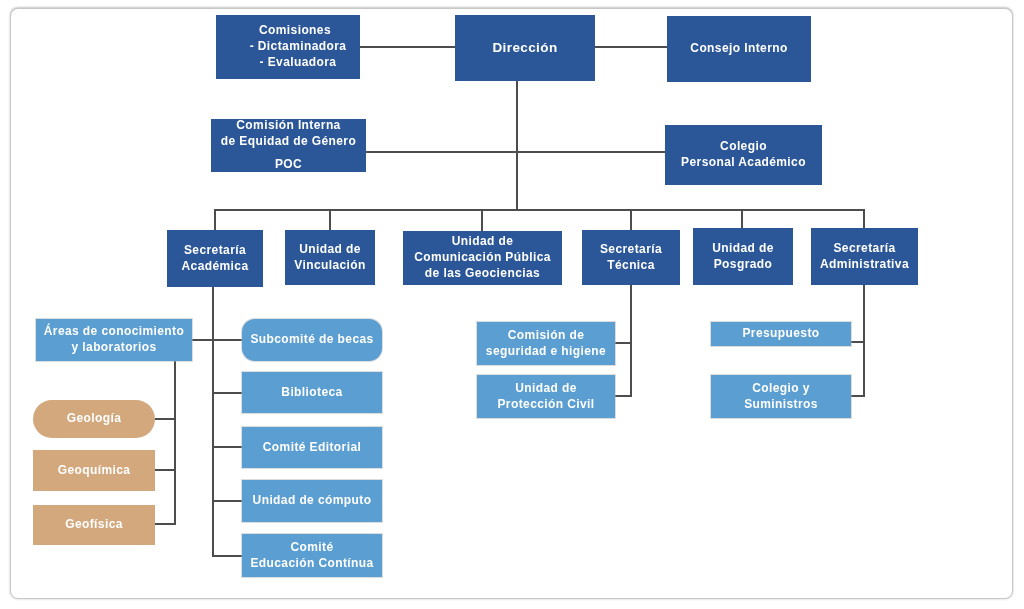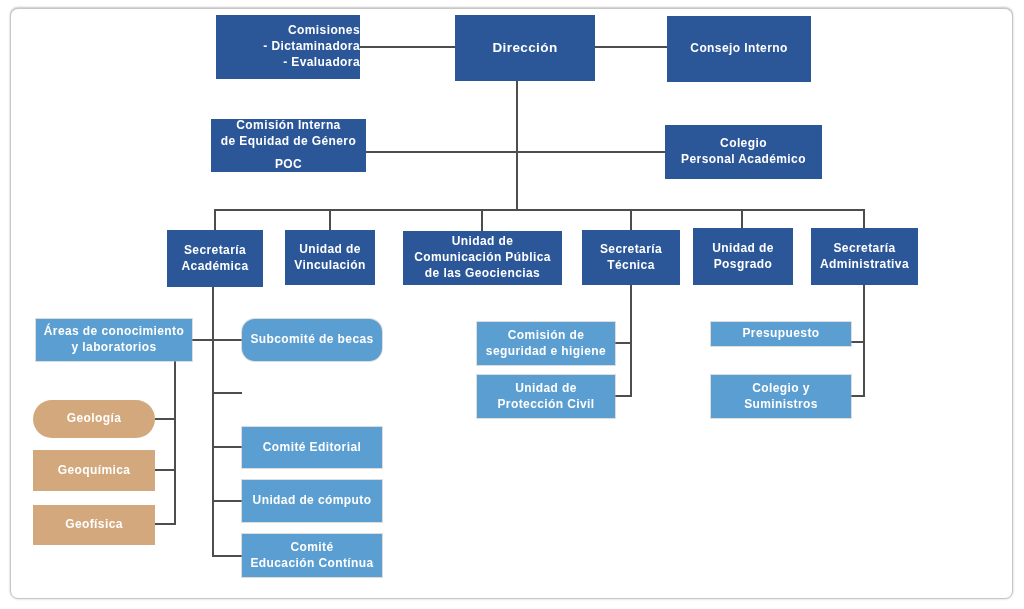--- a/index.html
+++ b/index.html
@@ -20,22 +20,22 @@
   .node{
     position:absolute;display:flex;flex-direction:column;justify-content:center;align-items:center;
     color:#ffffff;font-weight:700;font-size:12px;line-height:1.32;letter-spacing:0.4px;
     text-align:center;
   }
   .node span{display:block;width:100%;}
   .dark{background:var(--dark-blue);}
   .light{background:var(--light-blue);box-shadow:0 0 0 1px rgba(180,180,180,0.45);}
   .tan{background:var(--tan);}
   .big{font-size:13.5px;}
-  .n-comisiones span{text-align:right;padding-left:20px;}
-  .n-comisiones span:first-child{padding-left:14px;}
+  .n-comisiones span{text-align:center;padding-left:20px;}
+  .n-comisiones span:first-child{text-align:center;padding-left:14px;}
   .n-equidad span:last-child{margin-top:7px;}
   .hline,.vline{position:absolute;background:var(--line);}
   .hline{height:2px;}
   .vline{width:2px;}
 </style>
 </head>
 <body>
 
 <div id="canvas">
   <div class="board"></div>
@@ -83,21 +83,21 @@
   </div>
   <div class="node dark" style="left:667px;top:16px;width:144px;height:66px;">
     <span>Consejo Interno</span>
   </div>
 
   <div class="node dark n-equidad" style="left:211px;top:119px;width:155px;height:53px;">
     <span>Comisión Interna</span>
     <span>de Equidad de Género</span>
     <span>POC</span>
   </div>
-  <div class="node dark" style="left:665px;top:125px;width:157px;height:54px;">
+  <div class="node dark" style="left:665px;top:125px;width:157px;height:60px;">
     <span>Colegio</span>
     <span>Personal Académico</span>
   </div>
 
   <div class="node dark" style="left:167px;top:230px;width:96px;height:57px;">
     <span>Secretaría</span>
     <span>Académica</span>
   </div>
   <div class="node dark" style="left:285px;top:230px;width:90px;height:55px;">
     <span>Unidad de</span>
@@ -120,20 +120,23 @@
     <span>Secretaría</span>
     <span>Administrativa</span>
   </div>
 
   <div class="node light" style="left:36px;top:319px;width:156px;height:42px;">
     <span>Áreas de conocimiento</span>
     <span>y laboratorios</span>
   </div>
   <div class="node light" style="left:242px;top:319px;width:140px;height:42px;border-radius:13px;">
     <span>Subcomité de becas</span>
+  </div>
+  <div class="node light" style="left:242px;top:372px;width:140px;height:41px;">
+    <span>Biblioteca</span>
   </div>
   <div class="node light" style="left:242px;top:427px;width:140px;height:41px;">
     <span>Comité Editorial</span>
   </div>
   <div class="node light" style="left:242px;top:480px;width:140px;height:42px;">
     <span>Unidad de cómputo</span>
   </div>
   <div class="node light" style="left:242px;top:534px;width:140px;height:43px;">
     <span>Comité</span>
     <span>Educación Contínua</span>

